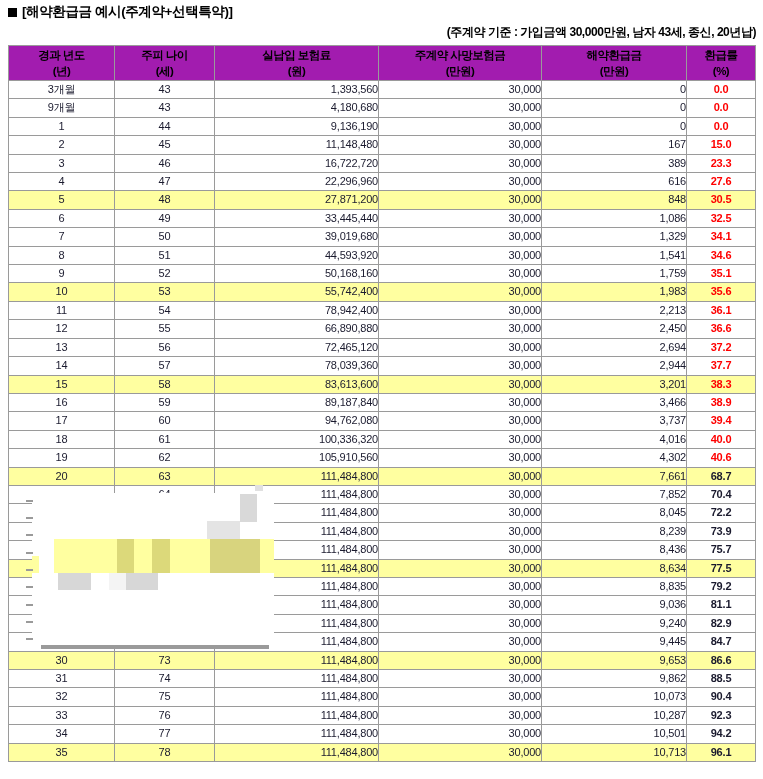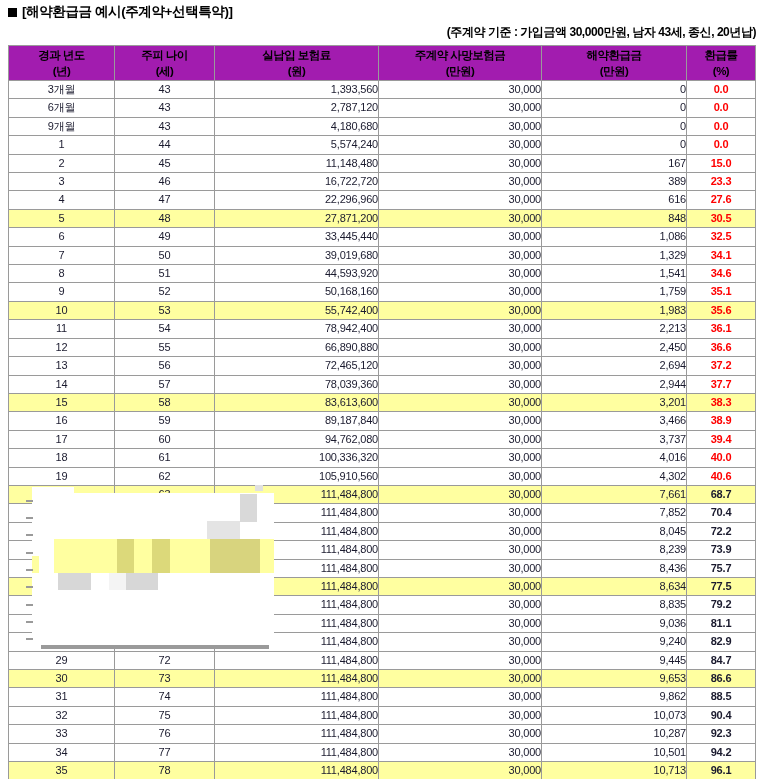--- a/index.html
+++ b/index.html
@@ -297,39 +297,31 @@
     <tbody id="tbody">
         <tr>
           <td class="col-year">3개월</td>
           <td class="col-age">43</td>
           <td class="col-prem">1,393,560</td>
           <td class="col-death">30,000</td>
           <td class="col-surr">0</td>
           <td class="col-rate rate-red">0.0</td>
         </tr>
         <tr>
-          <td class="col-year">6개월</td>
-          <td class="col-age">43</td>
-          <td class="col-prem">2,787,120</td>
-          <td class="col-death">30,000</td>
-          <td class="col-surr">0</td>
-          <td class="col-rate rate-red">0.0</td>
-        </tr>
-        <tr>
           <td class="col-year">9개월</td>
           <td class="col-age">43</td>
           <td class="col-prem">4,180,680</td>
           <td class="col-death">30,000</td>
           <td class="col-surr">0</td>
           <td class="col-rate rate-red">0.0</td>
         </tr>
         <tr>
           <td class="col-year">1</td>
           <td class="col-age">44</td>
-          <td class="col-prem">5,574,240</td>
+          <td class="col-prem">9,136,190</td>
           <td class="col-death">30,000</td>
           <td class="col-surr">0</td>
           <td class="col-rate rate-red">0.0</td>
         </tr>
         <tr>
           <td class="col-year">2</td>
           <td class="col-age">45</td>
           <td class="col-prem">11,148,480</td>
           <td class="col-death">30,000</td>
           <td class="col-surr">167</td>

